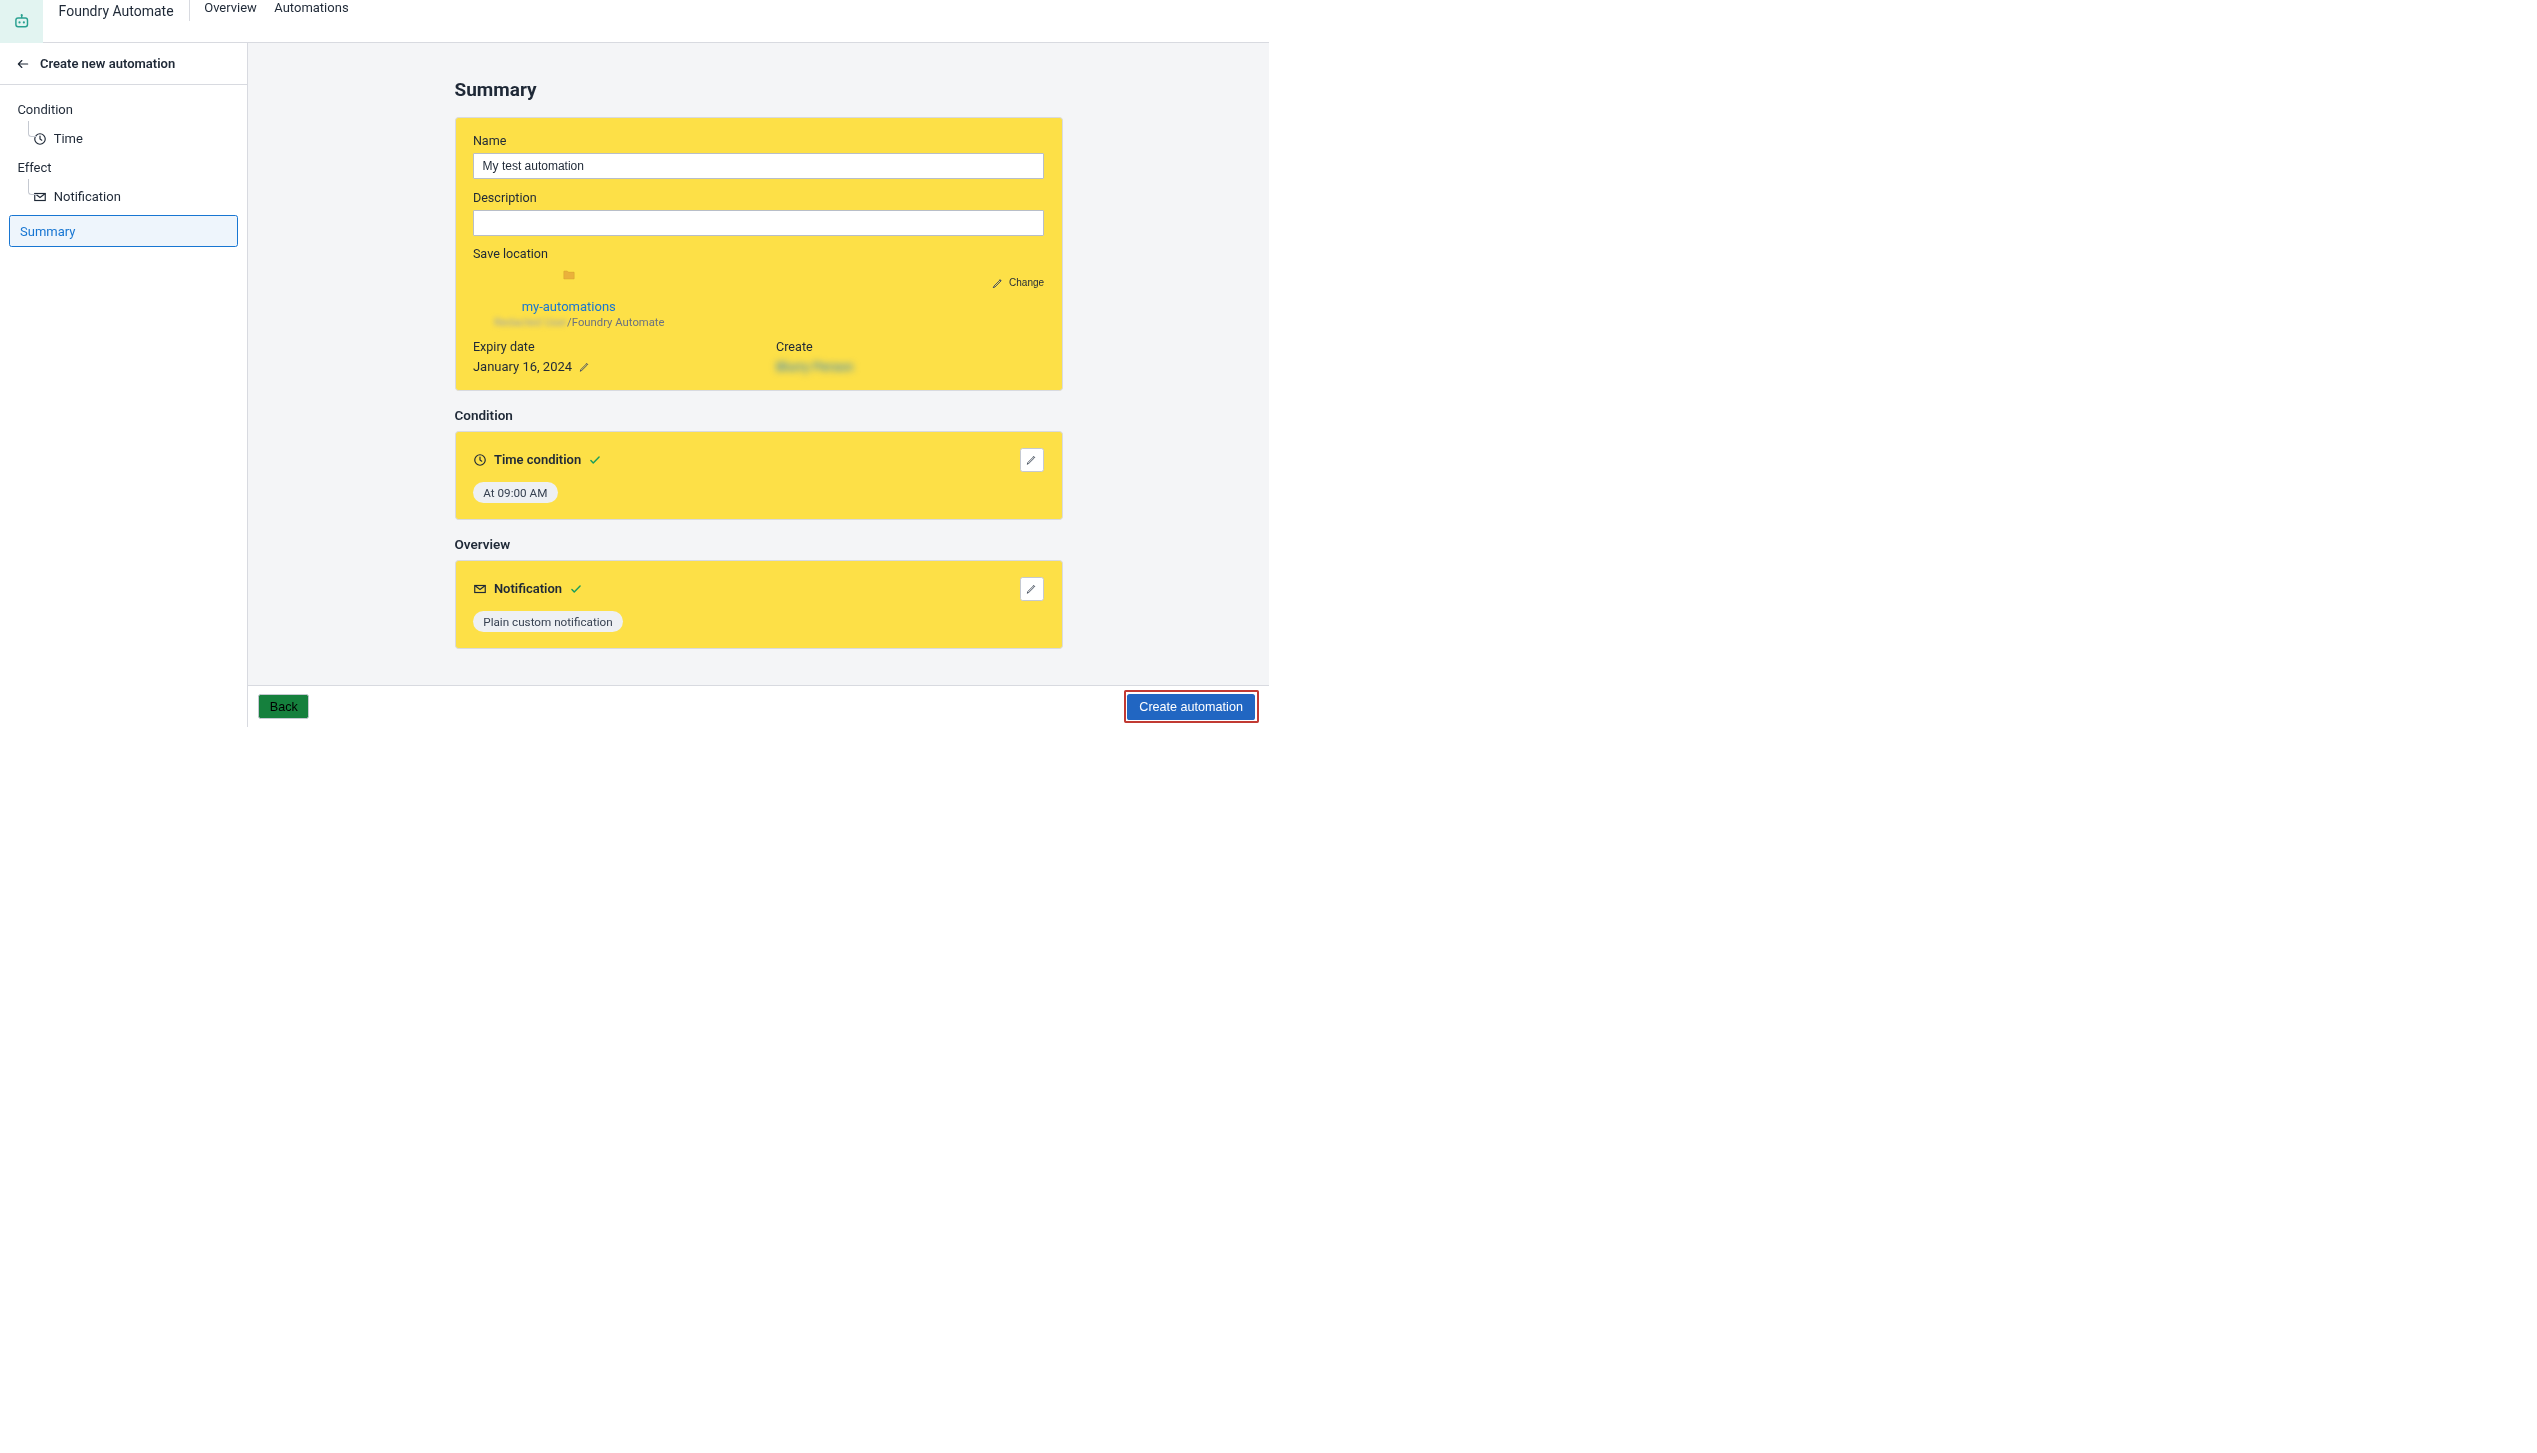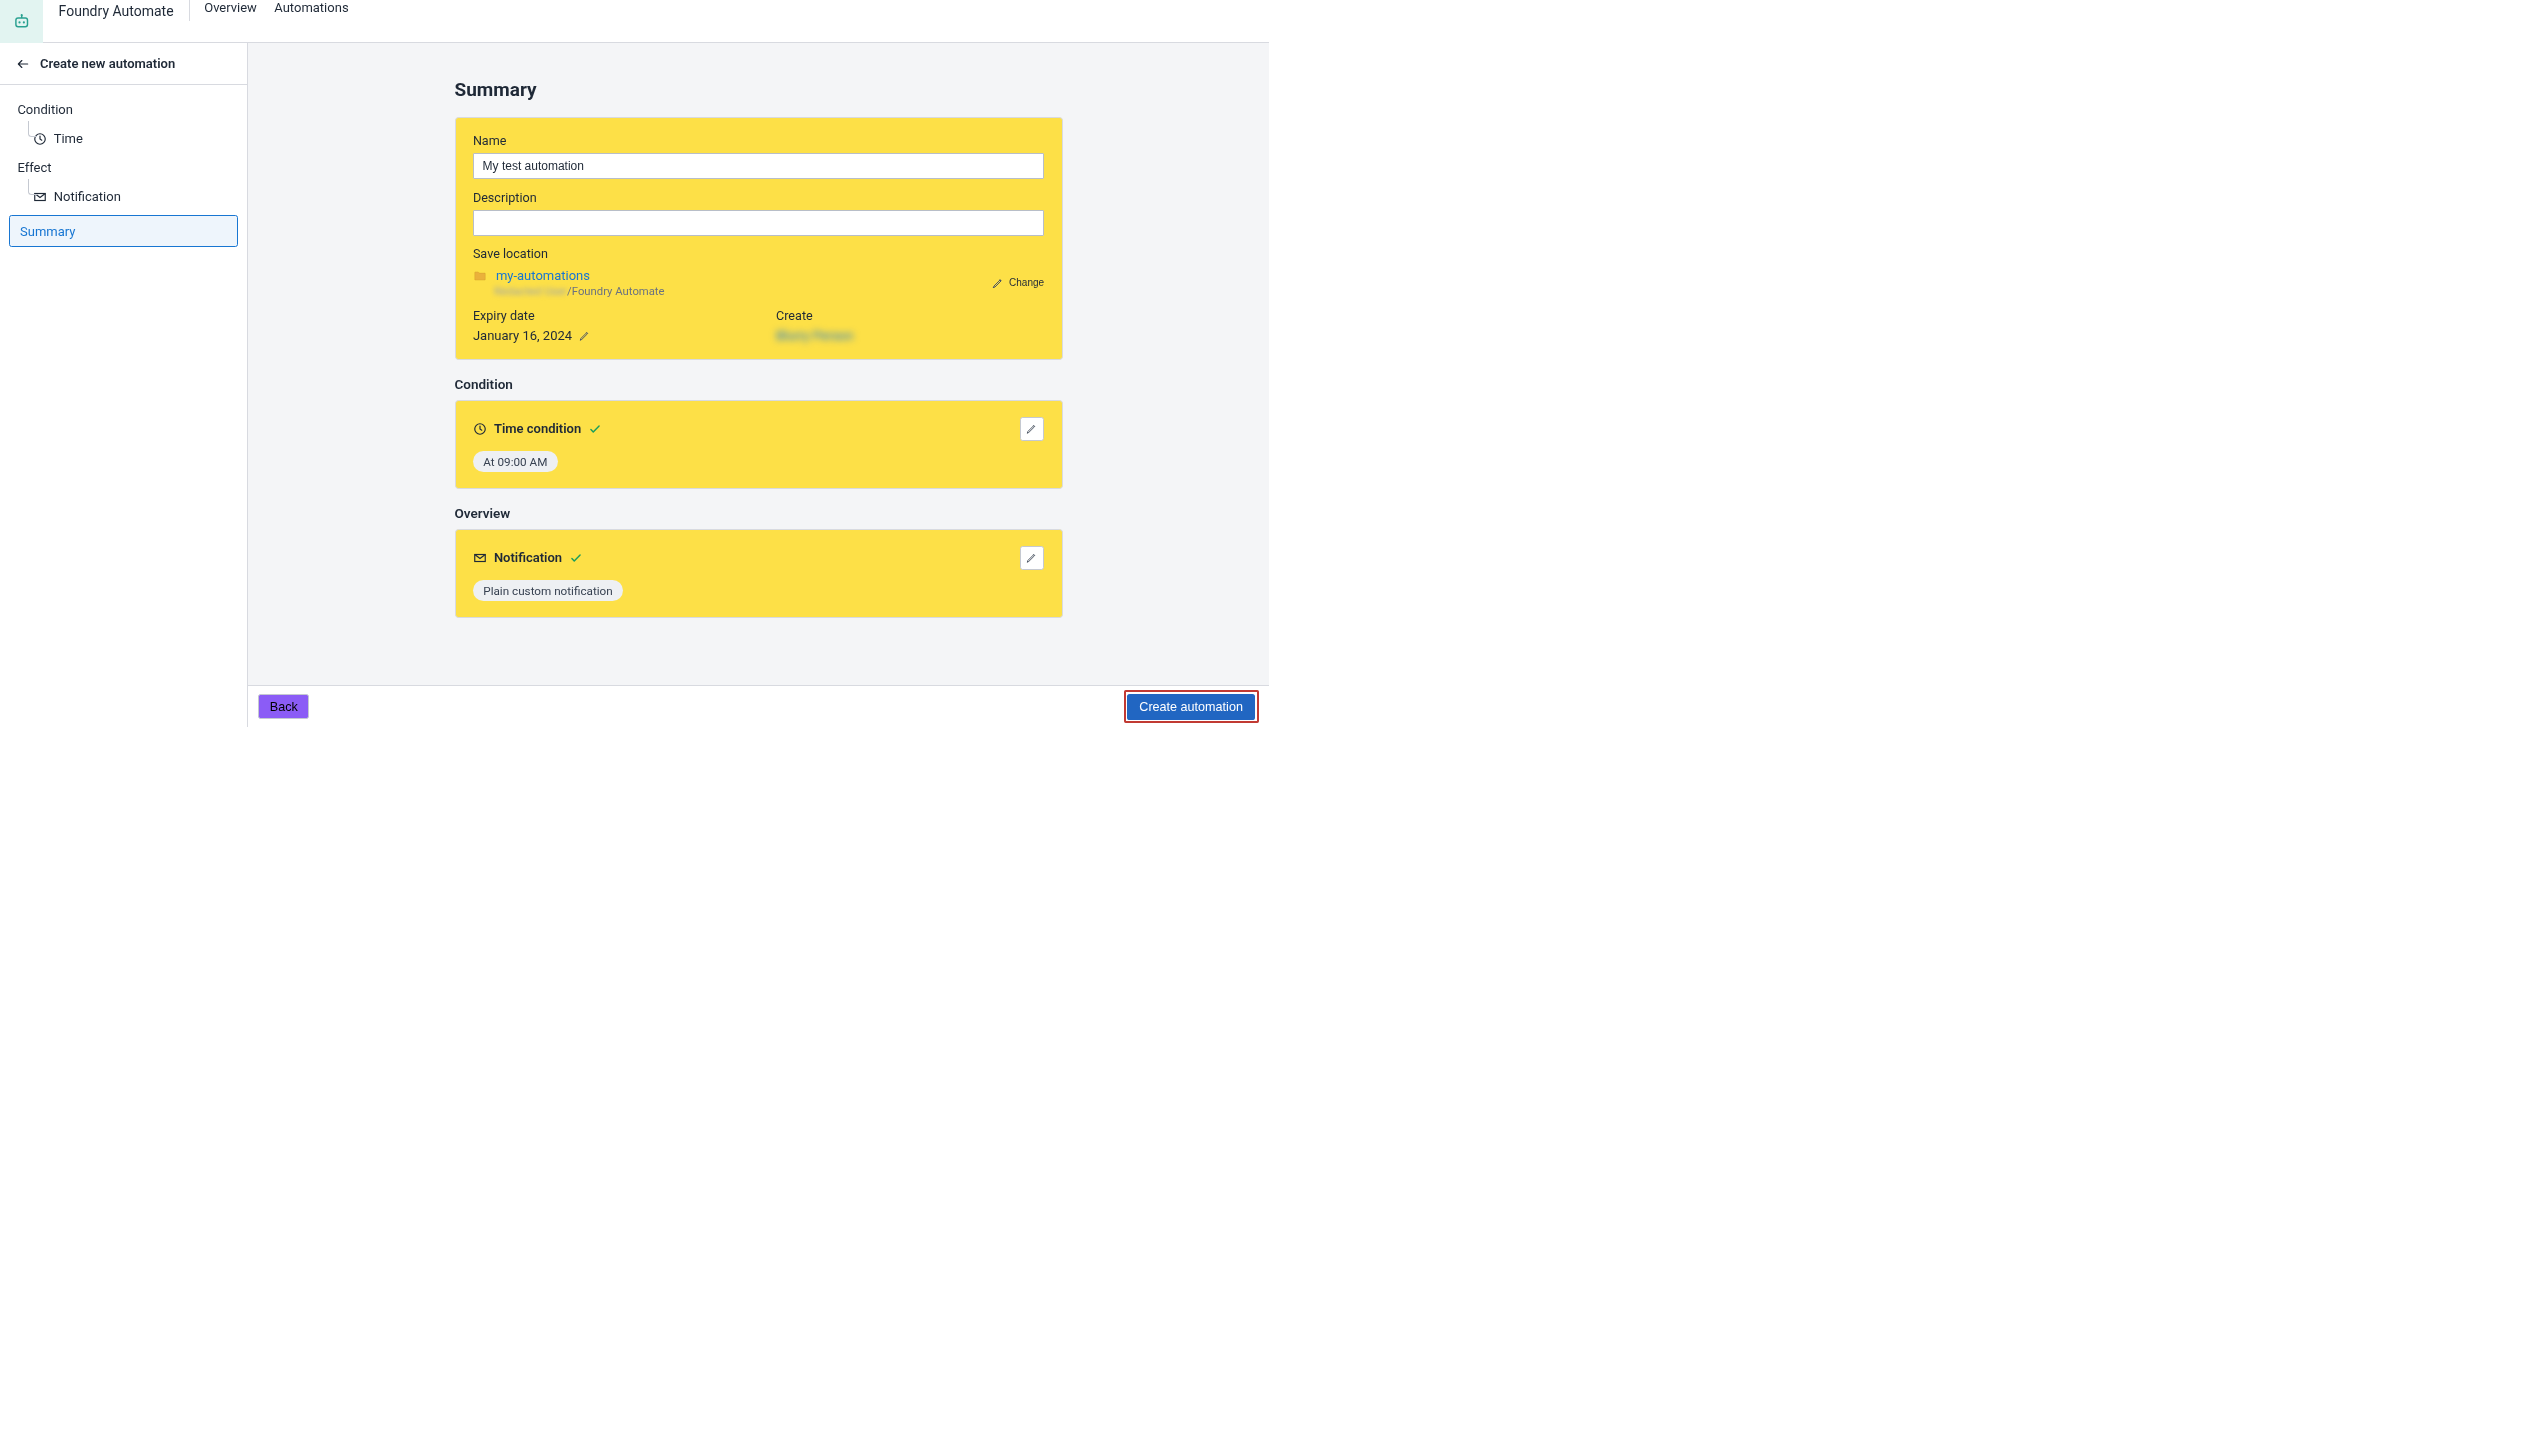--- a/index.html
+++ b/index.html
@@ -167,22 +167,23 @@
   .field-block { margin-bottom: 10.4px; }
   
   .save-location-row {
     display: flex;
     justify-content: space-between;
     align-items: flex-start;
   }
   .folder-line {
     display: flex;
     align-items: center;
-    gap: 9px;
+    gap: 17px;
     margin-top: 1.7px;
+    flex-direction: column;
   }
   .folder-name {
     color: #1876d2;
     font-size: 13px;
   }
   .folder-path {
     font-size: 11.3px;
     color: #6b7280;
     margin-left: 21px;
     margin-top: 1.7px;
@@ -272,21 +273,21 @@
     height: 42px;
     border-top: 0.9px solid #d8dae0;
     background: #fff;
     display: flex;
     align-items: center;
     justify-content: space-between;
     padding: 0 10.4px;
   }
   .btn-back {
     border: 0.9px solid #c5c9d1;
-    background: #8b5cf6;
+    background: #15803d;
     border-radius: 2.6px;
     padding: 4.3px 10.4px;
     font-size: 12.6px;
     cursor: pointer;
   }
   .btn-primary-wrap {
     border: 2.6px solid #c13a33;
     border-radius: 1.7px;
     padding: 1.7px;
   }

